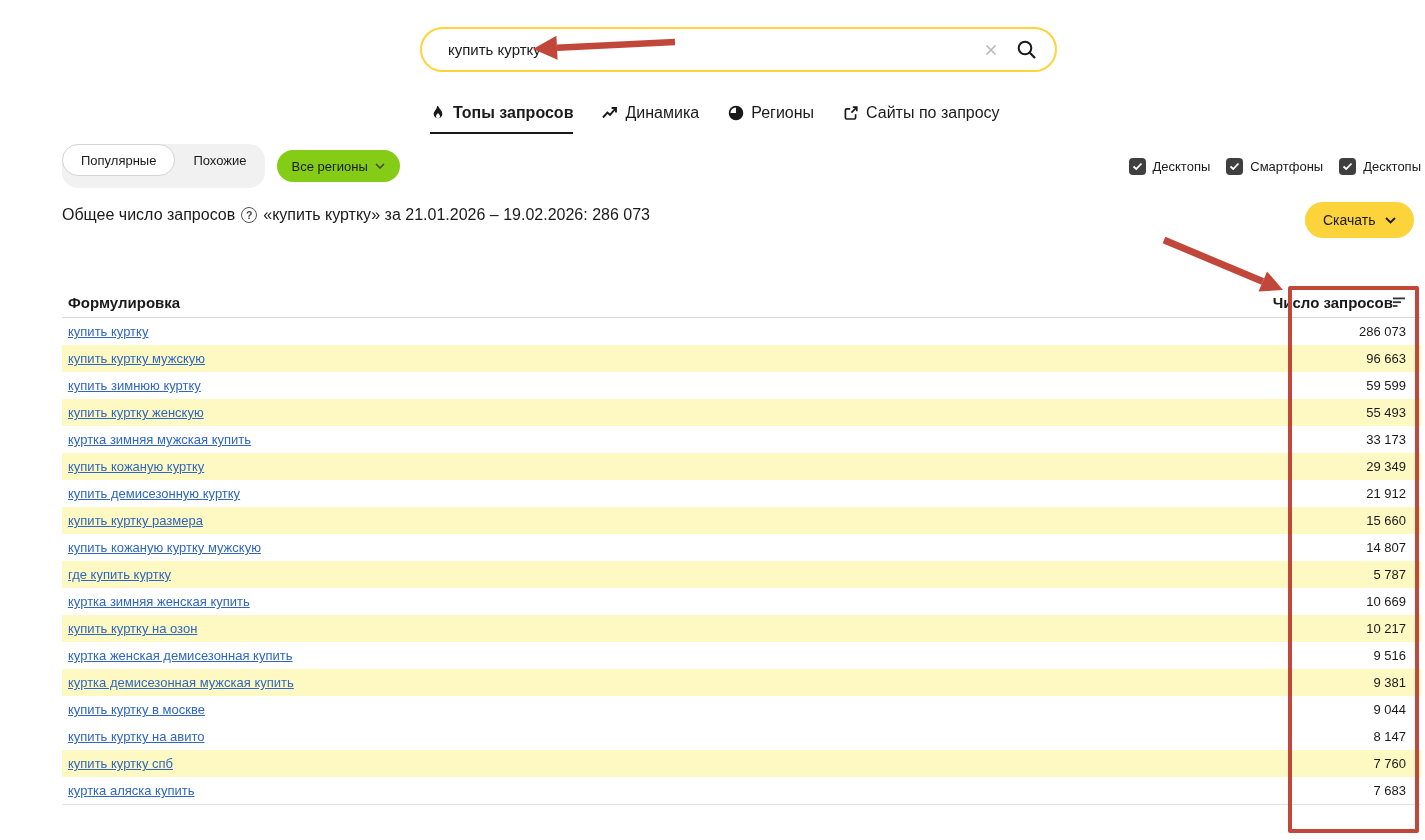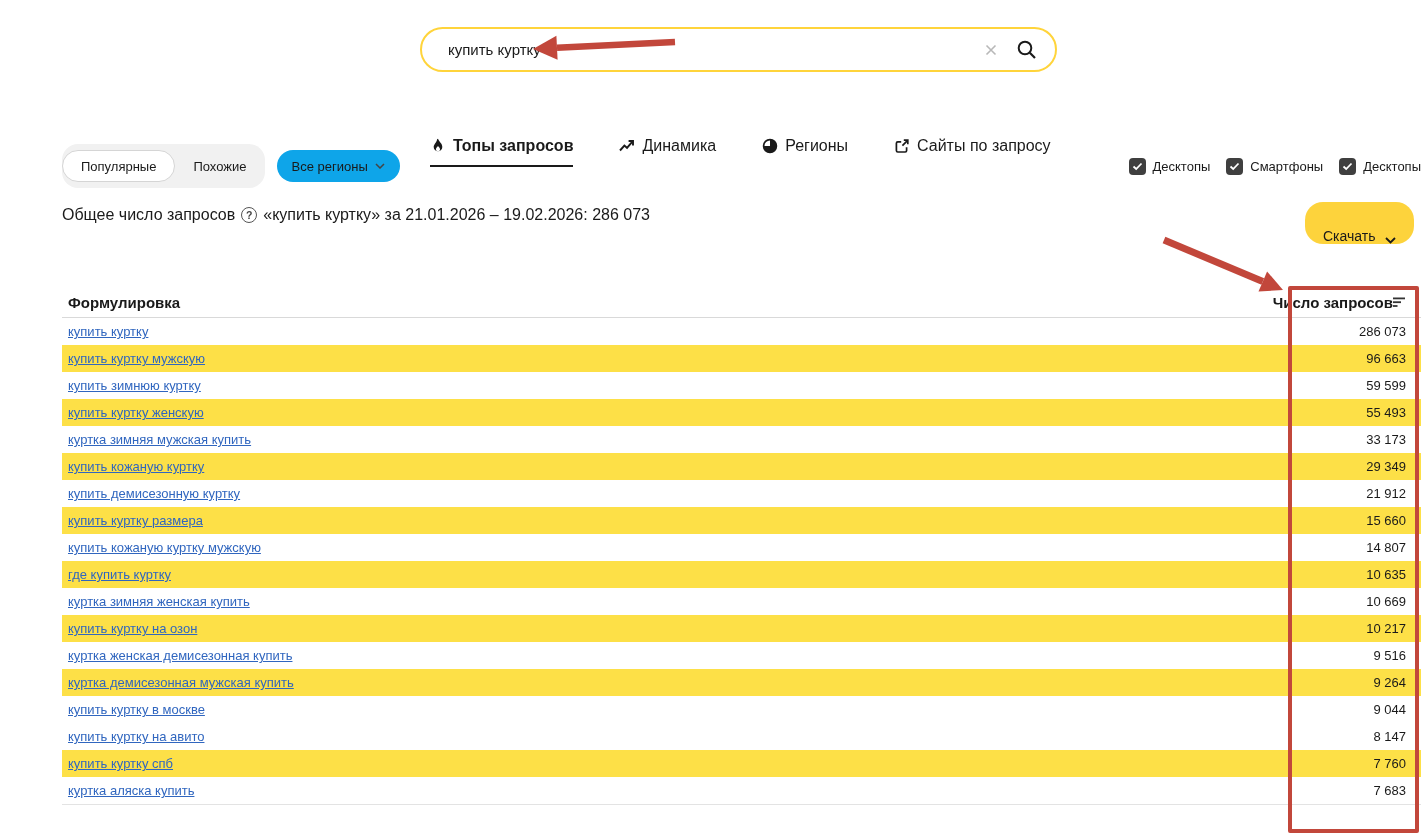--- a/index.html
+++ b/index.html
@@ -20,82 +20,82 @@
   .search-input {
     border: none; outline: none; flex: 1; font-size: 15px;
     font-family: "Liberation Sans", sans-serif; color: #1a1a1a; background: transparent;
   }
   .search-clear { margin-right: 16px; cursor: pointer; }
   .search-btn { cursor: pointer; }
 
   
   .tabs {
     position: absolute; left: 430px; top: 104px; width: 620px;
-    display: flex; gap: 46px; align-items: flex-start; margin-top: 33px;
+    display: flex; gap: 29px; align-items: flex-start;
   }
   .tab {
     display: flex; align-items: center; gap: 7px; font-size: 16px;
     padding-bottom: 10px; cursor: pointer; white-space: nowrap;
   }
   .tab.active { font-weight: bold; border-bottom: 2px solid #1a1a1a; }
 
   
   .filters-row {
     position: absolute; left: 62px; right: 4px; top: 150px; height: 32px;
     display: flex; align-items: center; justify-content: space-between;
   }
   .filters-left { display: flex; align-items: center; gap: 12px; }
   .segmented {
-    display: flex; align-items: center; background: #f1f1f1; border-radius: 16px; height: 44px;
+    display: flex; background: #f1f1f1; border-radius: 16px; height: 44px;
   }
   .segment { padding: 0 18px; font-size: 13px; height: 32px; display: flex; align-items: center;
     border-radius: 16px; cursor: pointer; color: #1a1a1a; }
   .segment.selected { background: #fff; border: 1px solid #d5d5d5; }
   .chip {
-    display: flex; align-items: center; gap: 7px; background: #0ea5e9; border-radius: 16px;
+    display: flex; align-items: center; gap: 7px; background: #84cc16; border-radius: 16px;
     height: 32px; padding: 0 15px; font-size: 13px; cursor: pointer;
   }
   .device-group { display: flex; align-items: center; gap: 16px; }
   .device { display: flex; align-items: center; gap: 7px; font-size: 13px; cursor: pointer; }
   .checkbox {
     width: 17px; height: 17px; border-radius: 4px; background: #3f3f3f;
     display: flex; align-items: center; justify-content: center;
   }
 
   
   .summary {
     position: absolute; left: 62px; top: 206px; font-size: 16px;
     display: flex; align-items: center; gap: 6px; white-space: nowrap;
   }
   .help-icon {
     width: 16px; height: 16px; border: 1.4px solid #555; border-radius: 50%;
     font-size: 10.5px; font-weight: bold; color: #444;
     display: inline-flex; align-items: center; justify-content: center;
   }
   .download-btn {
-    position: absolute; left: 1305px; top: 202px; height: 42px;
+    position: absolute; left: 1305px; top: 202px; height: 36px;
     background: #fdd33c; border: none; border-radius: 18px; padding: 0 18px;
-    display: flex; align-items: flex-end; gap: 9px; font-size: 14px;
+    display: flex; align-items: center; gap: 9px; font-size: 14px;
     font-family: "Liberation Sans", sans-serif; color: #1a1a1a; cursor: pointer;
   }
 
   
   .table-wrap { position: absolute; left: 62px; top: 288px; width: 1359px; }
   .thead {
     display: flex; justify-content: space-between; align-items: center;
     height: 30px; border-bottom: 1px solid #d9d9d9; padding: 0 15px 0 6px;
     font-size: 15px; font-weight: bold;
   }
   .thead-right { display: flex; align-items: center; }
   .tbody { border-bottom: 1px solid #e3e3e3; }
   .trow {
     display: flex; justify-content: space-between; align-items: center;
     height: 27px; padding: 0 15px 0 6px; font-size: 13px;
   }
-  .trow.alt { background: #fde047; }
+  .trow.alt { background: #fef9c3; }
   .qlink { color: #3066bf; text-decoration: underline; cursor: pointer; }
   .count { color: #1a1a1a; }
 
   
   .annotation { position: absolute; pointer-events: none; }
   .ann-box {
     position: absolute; left: 1288px; top: 286px; width: 131px; height: 547px;
     border: 4px solid #c2473b; border-radius: 2px; pointer-events: none;
   }
 </style>
@@ -264,37 +264,37 @@
       <div class="trow alt">
         <a class="qlink">купить куртку размера</a>
         <div class="count">15 660</div>
       </div>
       <div class="trow">
         <a class="qlink">купить кожаную куртку мужскую</a>
         <div class="count">14 807</div>
       </div>
       <div class="trow alt">
         <a class="qlink">где купить куртку</a>
-        <div class="count">10 635</div>
+        <div class="count">5 787</div>
       </div>
       <div class="trow">
         <a class="qlink">куртка зимняя женская купить</a>
         <div class="count">10 669</div>
       </div>
       <div class="trow alt">
         <a class="qlink">купить куртку на озон</a>
         <div class="count">10 217</div>
       </div>
       <div class="trow">
         <a class="qlink">куртка женская демисезонная купить</a>
         <div class="count">9 516</div>
       </div>
       <div class="trow alt">
         <a class="qlink">куртка демисезонная мужская купить</a>
-        <div class="count">9 264</div>
+        <div class="count">9 381</div>
       </div>
       <div class="trow">
         <a class="qlink">купить куртку в москве</a>
         <div class="count">9 044</div>
       </div>
       <div class="trow">
         <a class="qlink">купить куртку на авито</a>
         <div class="count">8 147</div>
       </div>
       <div class="trow alt">

